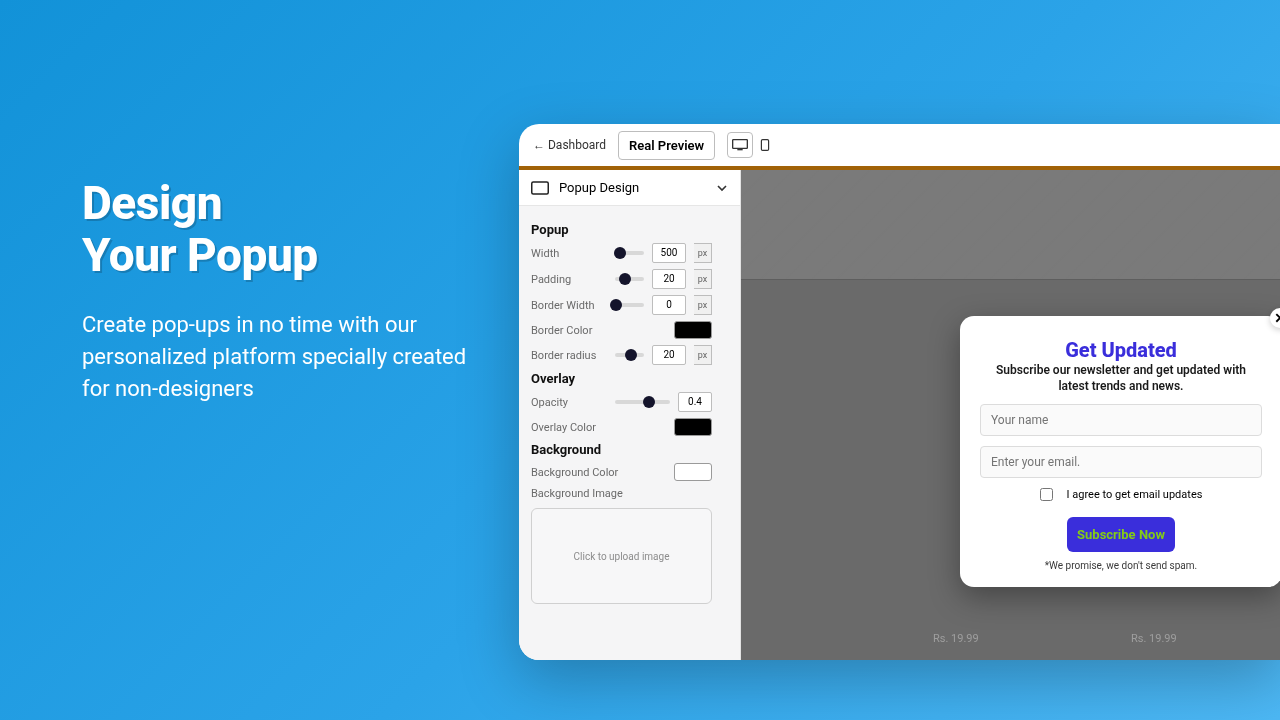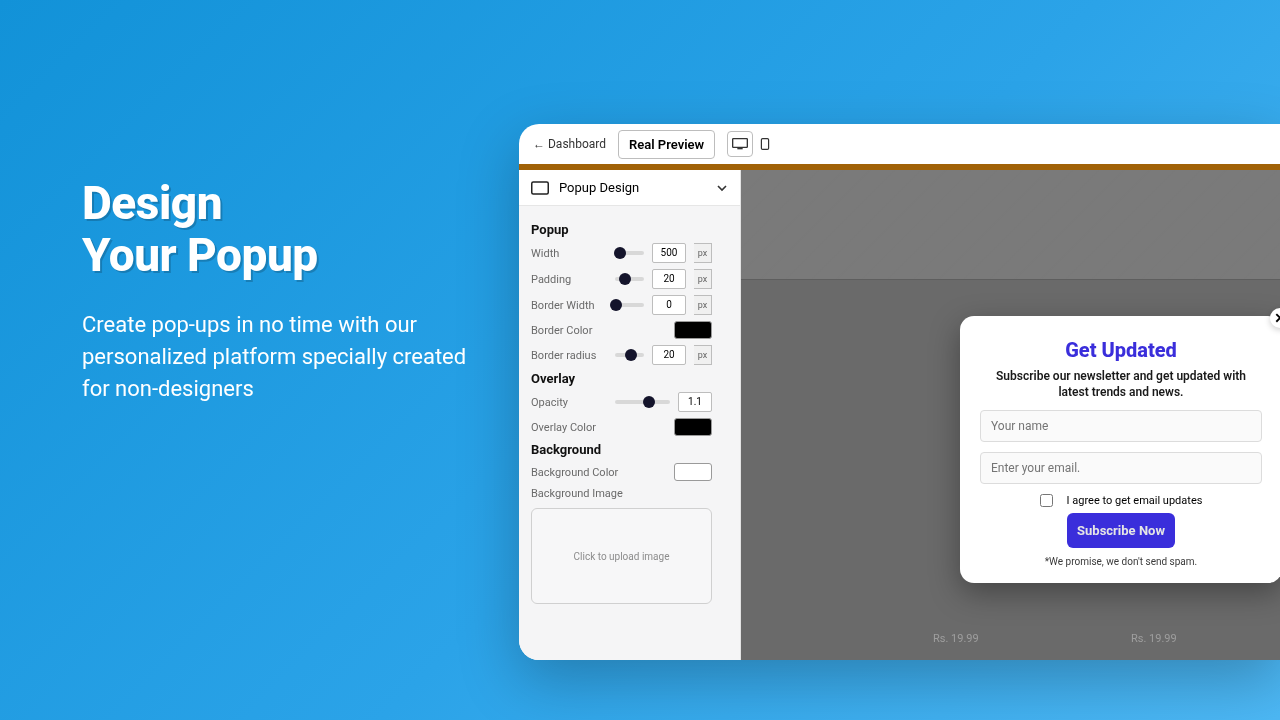--- a/index.html
+++ b/index.html
@@ -39,21 +39,21 @@
   overflow: hidden;
   display: flex;
   flex-direction: column;
 }
 
 .topbar {
   height: 46px;
   display: flex;
   align-items: center;
   padding: 0 14px;
-  border-bottom: 6px solid #a16207;
+  border-bottom: 4px solid #a16207;
   gap: 12px;
 }
 .back {
   font-size: 12px;
   color: #333;
   cursor: pointer;
   background: none; border: none;
 }
 .title {
   flex: 1;
@@ -210,39 +210,39 @@
   font-size: 14px; font-weight: 700;
   box-shadow: 0 2px 6px rgba(0,0,0,0.2);
   cursor: pointer;
 }
 .popup h2 {
   color: #3a2edb;
   font-size: 20px; font-weight: 800;
 }
 .popup-sub {
   font-size: 12px; font-weight: 600; color: #1a1a1a;
-  margin-top: 6px; line-height: 1.35;
+  line-height: 1.35;
 }
 .field {
   margin-top: 10px;
   width: 100%;
   padding: 8px 10px;
   border: 1px solid #dcdcdc;
   border-radius: 4px;
   font-size: 12px;
   background: #fafafa;
 }
 .check-row {
   margin-top: 10px;
   font-size: 11px;
   display: flex; align-items: center; justify-content: center; gap: 14px;
 }
 .cta {
-  margin-top: 6px;
-  background: #3a2edb; color: #e5e5e5;
+  margin-top: 16px;
+  background: #3a2edb; color: #84cc16;
   border: none; border-radius: 6px;
   padding: 10px 10px;
   font-size: 13px; font-weight: 700;
   cursor: pointer;
 }
 .note { margin-top: 8px; font-size: 10px; color: #3a3a3a; }
 </style>
 </head>
 <body>
 
@@ -342,21 +342,21 @@
 
         <div class="section-title">Overlay</div>
 
         <div class="row">
           <div class="row-label">Opacity</div>
           <div class="slider">
               <div class="slider-track">
                 <div class="slider-thumb" style="left:62%"></div>
               </div>
             </div>
-          <div class="val" style="width:34px">1.1</div>
+          <div class="val" style="width:34px">0.4</div>
         </div>
 
         <div class="row">
           <div class="row-label">Overlay Color</div>
           <div class="color-swatch" style="background:#000"></div>
         </div>
 
         <div class="section-title">Background</div>
 
         <div class="row">

